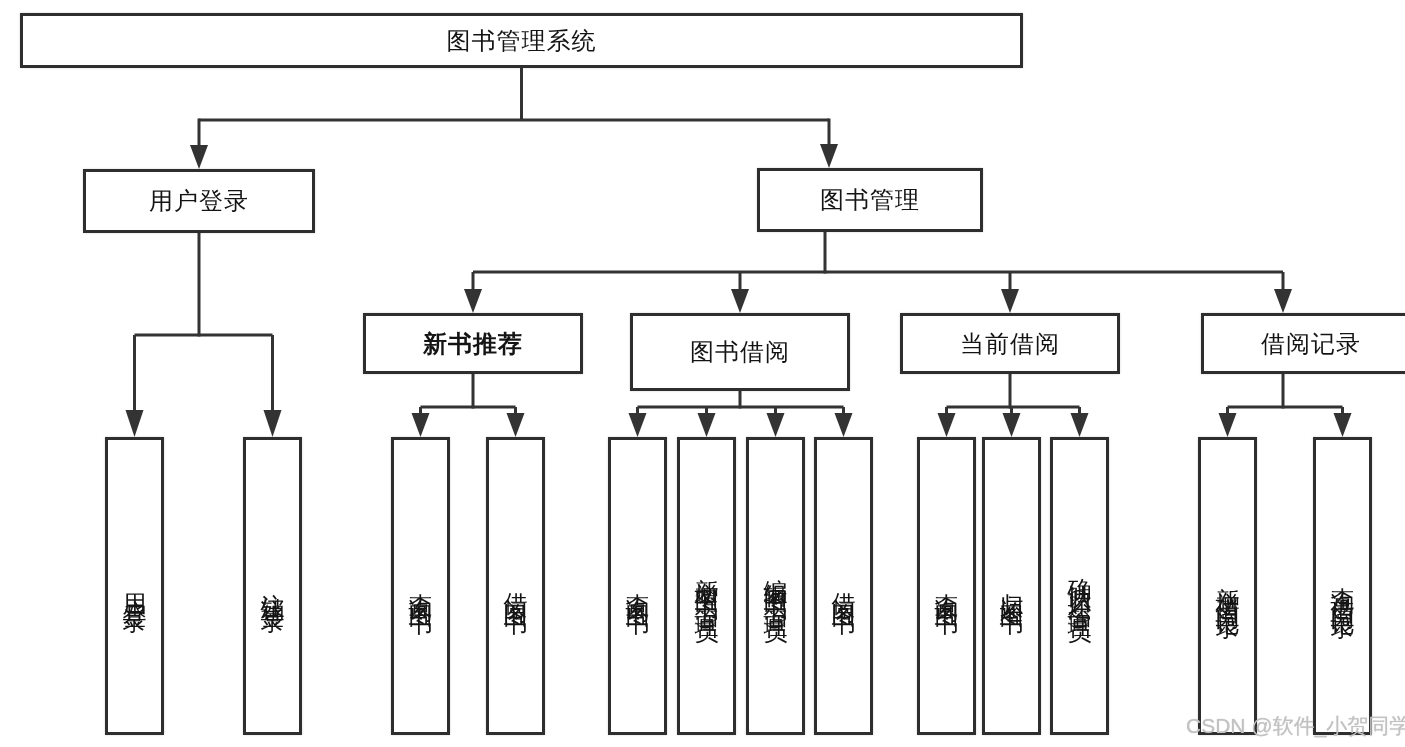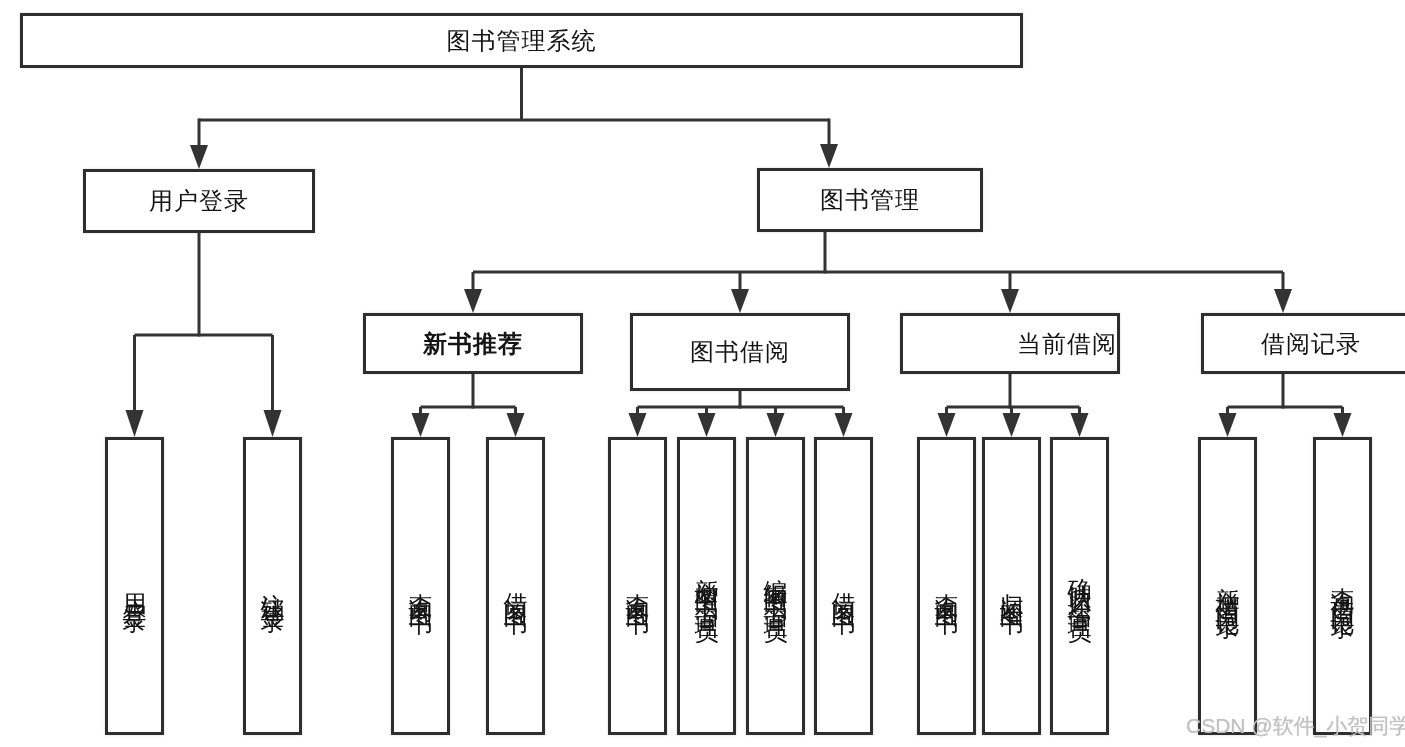--- a/index.html
+++ b/index.html
@@ -61,21 +61,21 @@
     line-height: 1;
     letter-spacing: 6px;
     white-space: nowrap;
   }
   
   .n-root      { left: 20px;   top: 13px;  width: 1003px; height: 55px; }
   .n-login     { left: 83px;   top: 169px; width: 232px;  height: 64px; }
   .n-mgmt      { left: 712px;  top: 168px; width: 226px;  height: 64px; margin-left: 45px; }
   .n-newbook   { left: 363px;  top: 313px; width: 220px;  height: 61px; font-weight: bold; }
   .n-borrow    { left: 630px;  top: 313px; width: 220px;  height: 78px; }
-  .n-current   { left: 900px;  top: 313px; width: 220px;  height: 61px; justify-content: flex-end; }
+  .n-current   { left: 900px;  top: 313px; width: 220px;  height: 61px; }
   .n-records   { left: 1173px; top: 313px; width: 220px;  height: 61px; margin-left: 28px; }
   
   .lf-a1 { left: 105px; }
   .lf-a2 { left: 243px; }
   .lf-b1 { left: 391px; }
   .lf-b2 { left: 486px; }
   .lf-c1 { left: 608px; }
   .lf-c2 { left: 677px; }
   .lf-c3 { left: 746px; }
   .lf-c4 { left: 814px; }

